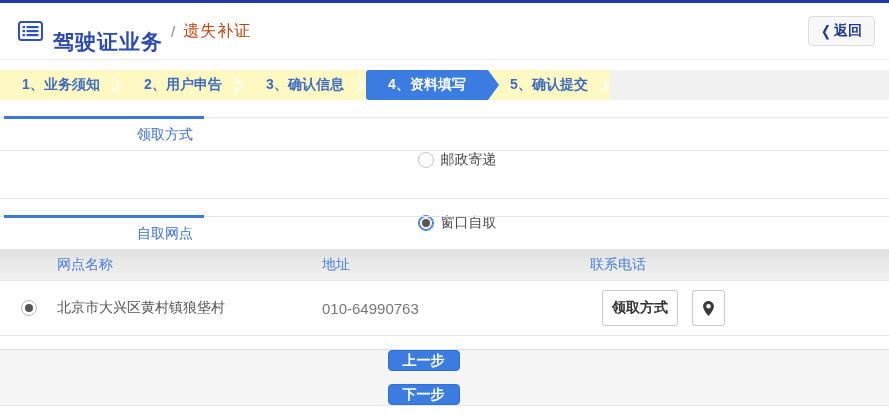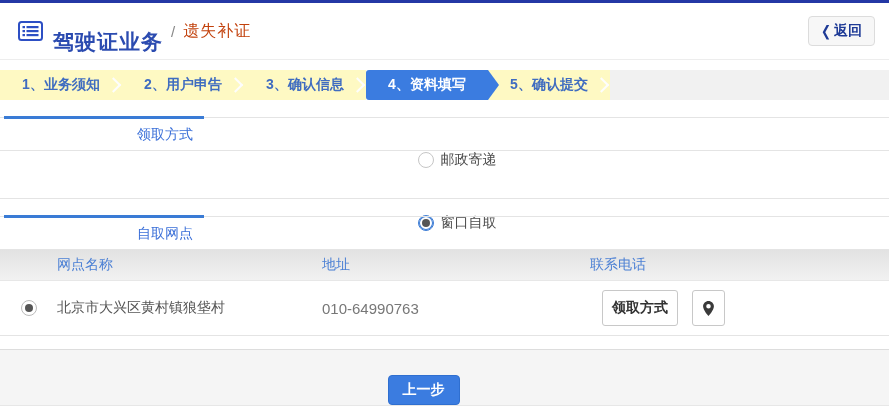--- a/index.html
+++ b/index.html
@@ -138,15 +138,16 @@
               </svg>
             </span>
           </button>
         </div>
       </div>
     </div>
   </div>
 
   <div class="footer">
     <button class="nav-btn">上一步</button>
+    <button class="nav-btn">下一步</button>
   </div>
 
 </div>
 
 </body></html>

